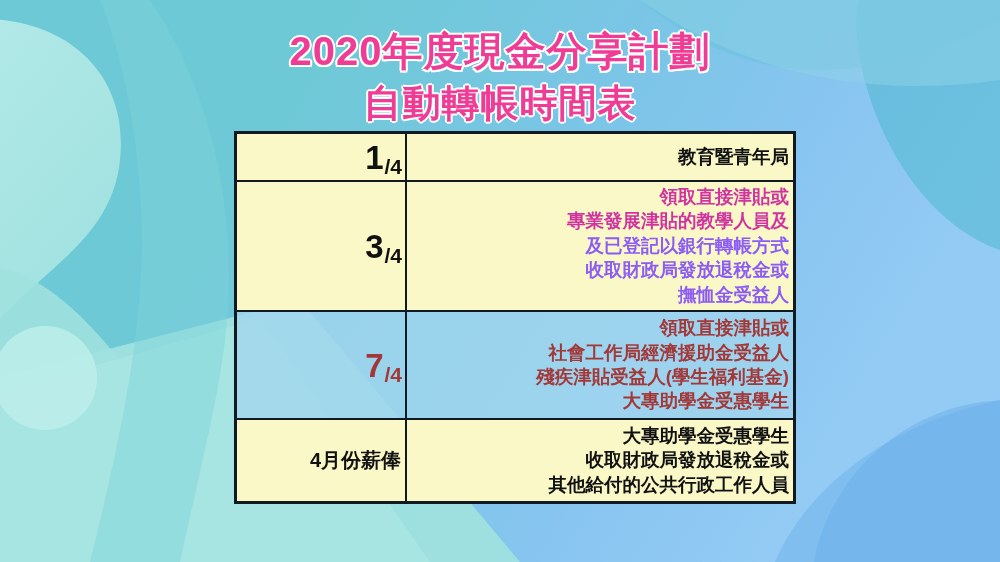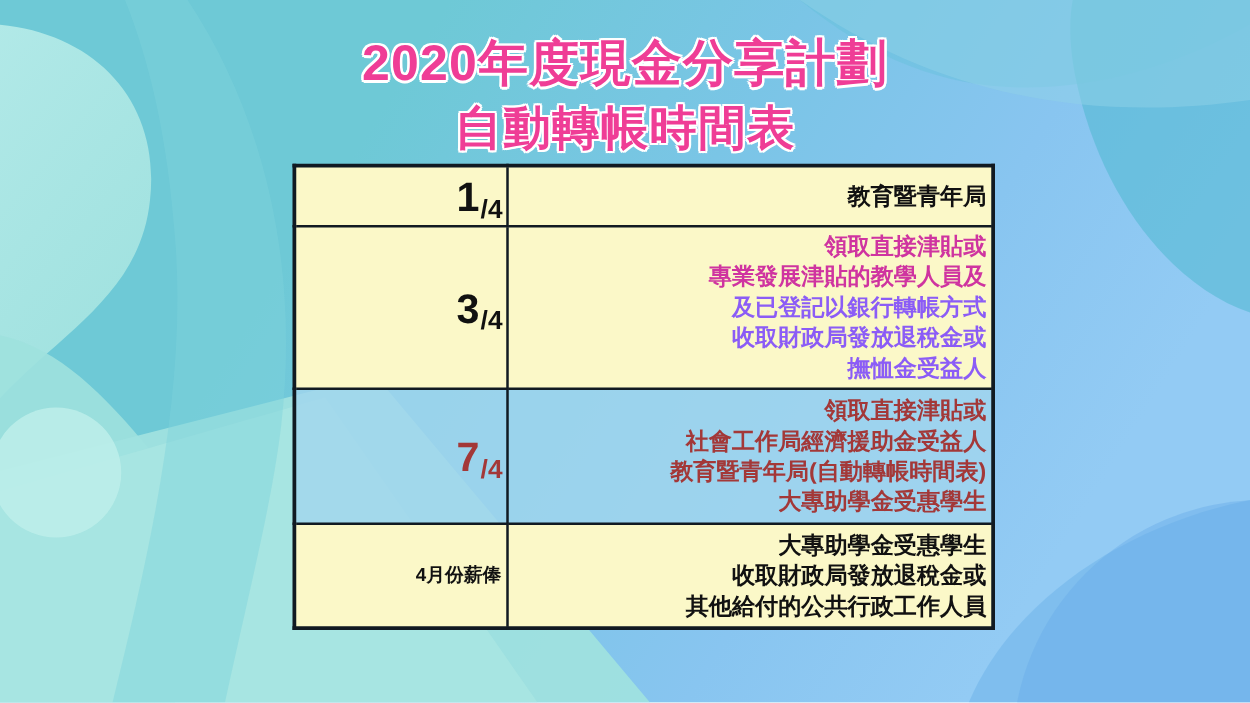--- a/index.html
+++ b/index.html
@@ -103,21 +103,21 @@
   }
   .date-den {
     font-size: 21px;
     font-weight: 700;
     line-height: 1;
     position: relative;
     top: 5px;
     left: 1px;
   }
   .date-plain {
-    font-size: 15px;
+    font-size: 20px;
     font-weight: 700;
     line-height: 1;
     margin-left: 20px;
   }
 
   .c-black   { color: #111111; }
   .c-green   { color: #03663f; }
   .c-red     { color: #a33838; }
   .c-magenta { color: #cf34a0; }
   .c-blue    { color: #8b5cf6; }
@@ -213,21 +213,21 @@
           </td>
         </tr>
 
         <tr class="row-blue r4">
           <td class="date-cell">
             <span class="date-num c-red">7</span><span class="date-den c-red">/4</span>
           </td>
           <td class="desc-cell">
             <span class="desc-line c-red">領取直接津貼或</span>
             <span class="desc-line c-red">社會工作局經濟援助金受益人</span>
-            <span class="desc-line c-red">教育暨青年局(自動轉帳時間表)</span>
+            <span class="desc-line c-red">殘疾津貼受益人(學生福利基金)</span>
             <span class="desc-line c-red">大專助學金受惠學生</span>
           </td>
         </tr>
 
         <tr class="row-cream r5">
           <td class="date-cell">
             <span class="date-plain c-black">4月份薪俸</span>
           </td>
           <td class="desc-cell">
             <span class="desc-line c-black">大專助學金受惠學生</span>

